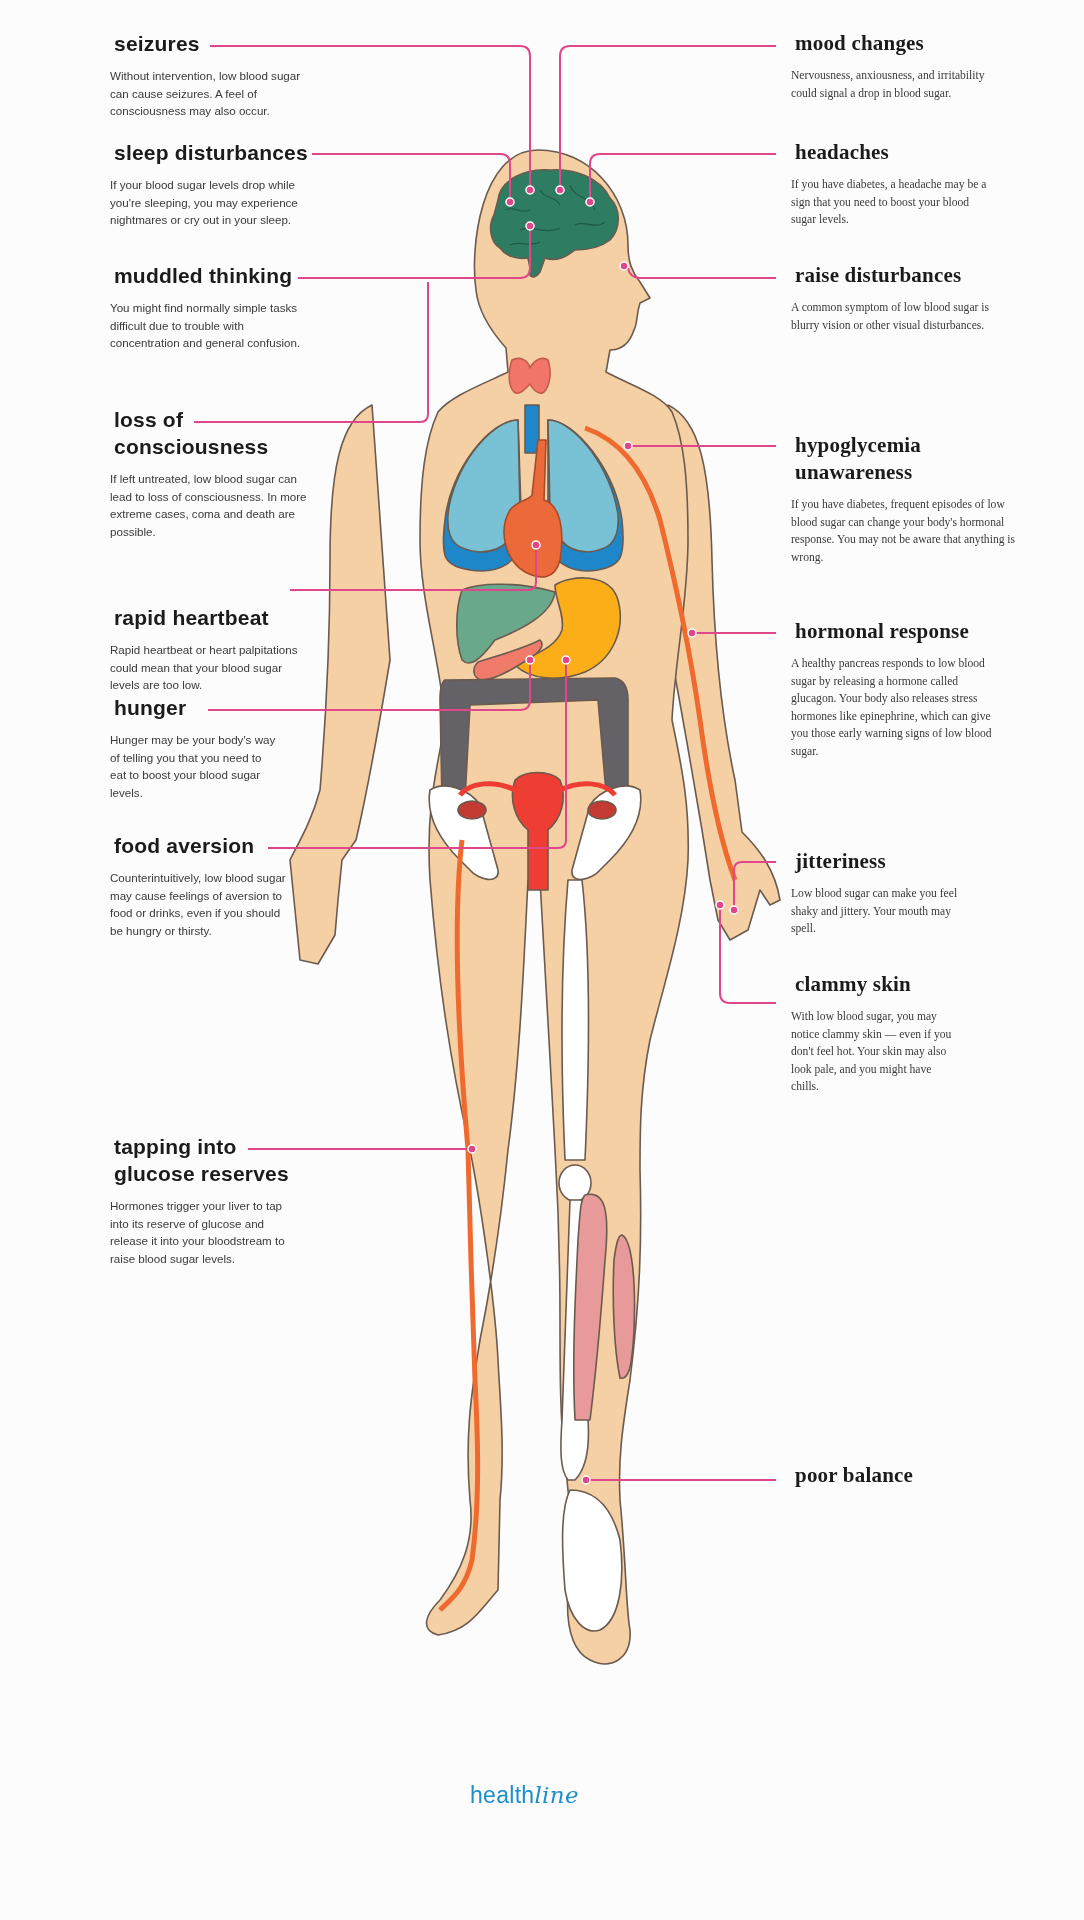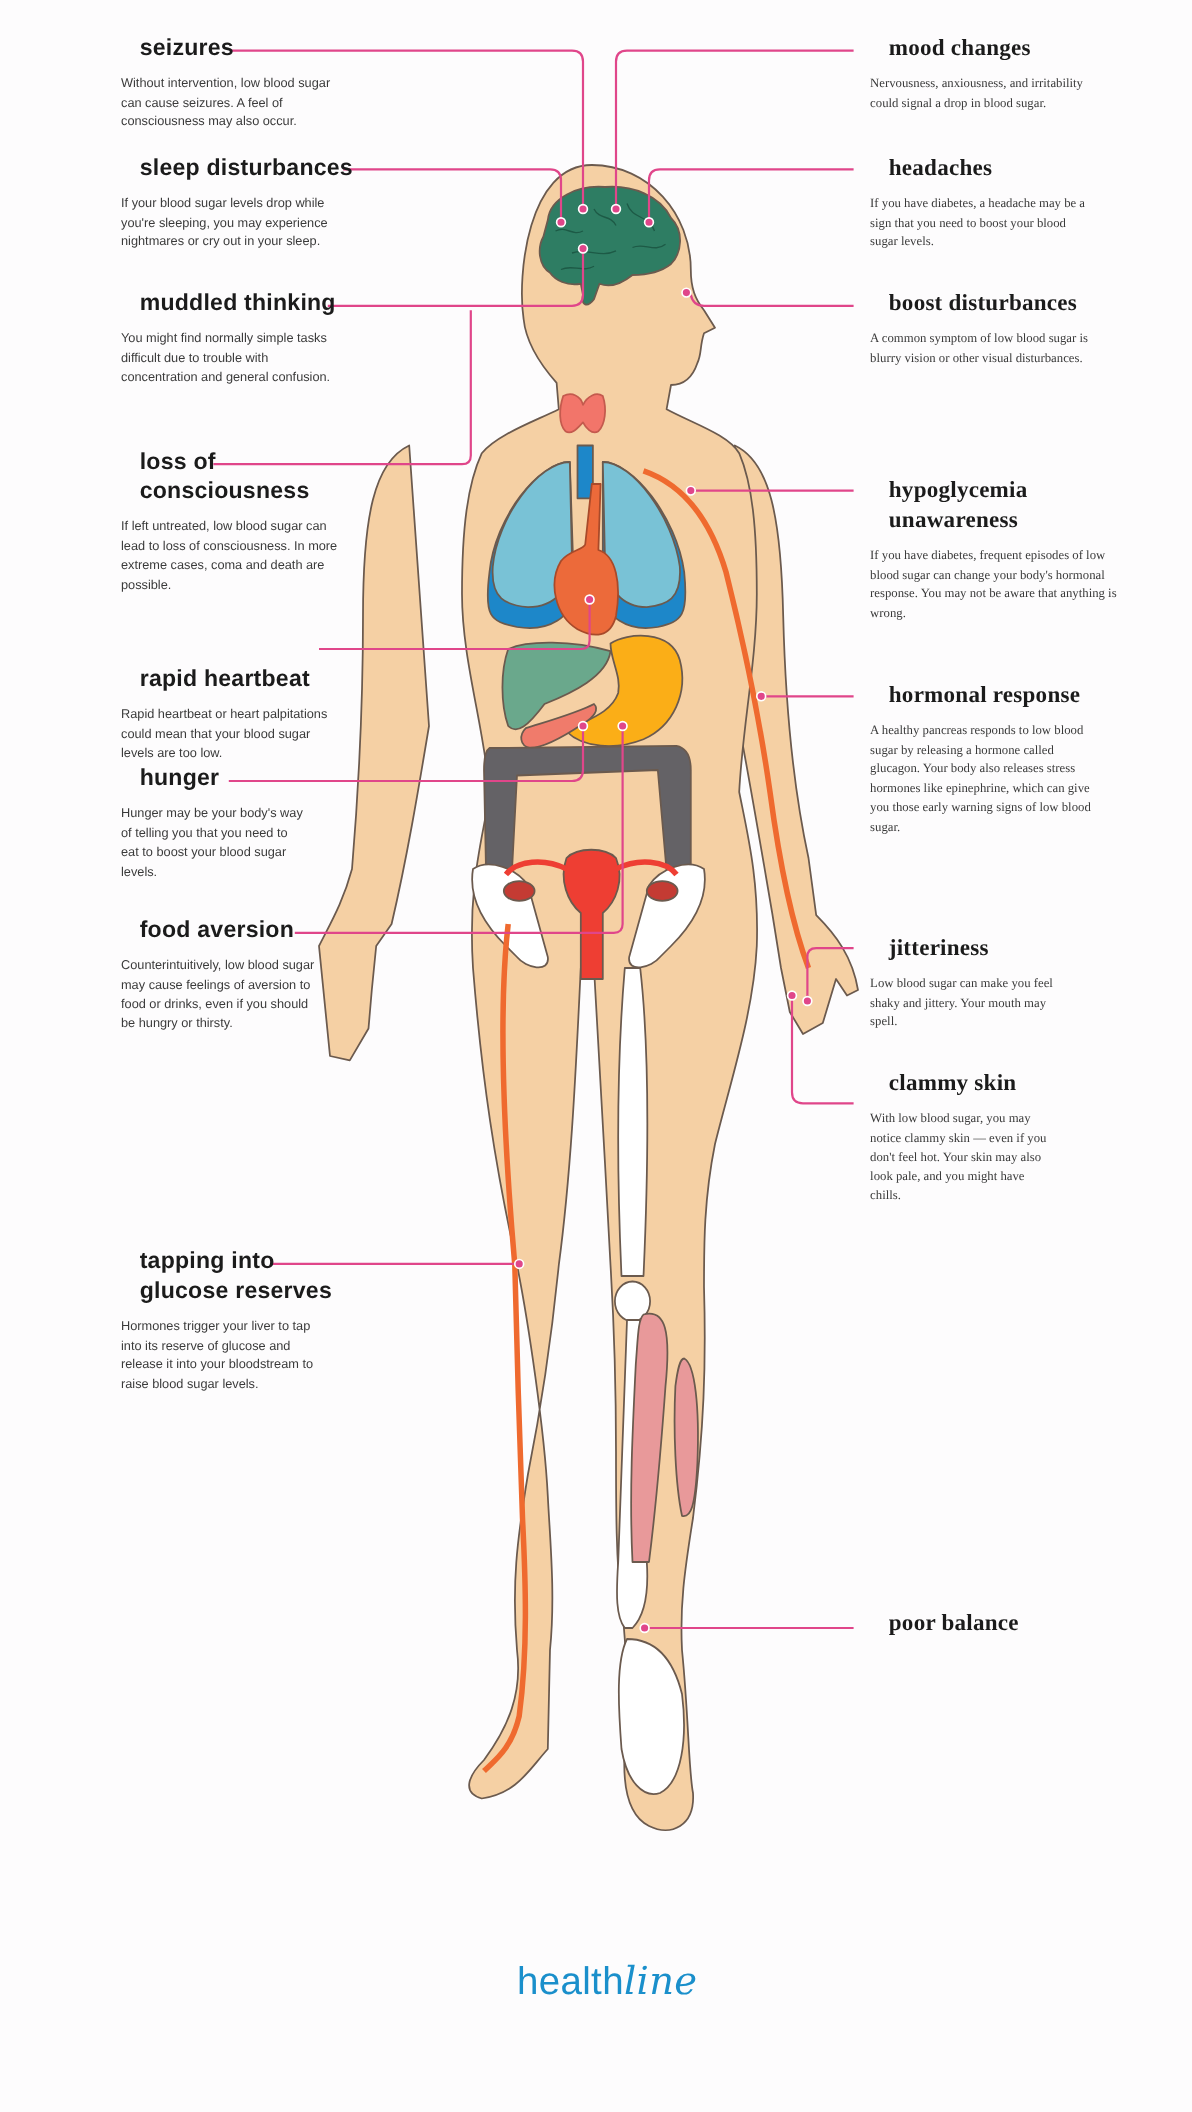--- a/index.html
+++ b/index.html
@@ -1,23 +1,23 @@
 <!DOCTYPE html>
 <html><head>
 <meta charset="utf-8">
 <style>
   html, body { margin: 0; padding: 0; background: #fdfcfd; }
   body { width: 1084px; height: 1920px; position: relative; overflow: hidden; font-family: "Liberation Sans", "DejaVu Sans", sans-serif; }
   .figure { position: absolute; left: 0; top: 0; width: 1084px; height: 1920px; }
   .callout { position: absolute; color: #222; }
-  .callout h2 { margin: 0 0 10px 17px; font-size: 21px; font-weight: 700; letter-spacing: 0.2px; line-height: 27px; color: #1b1b1b; }
+  .callout h2 { margin: 0 0 10px 4px; font-size: 21px; font-weight: 700; letter-spacing: 0.2px; line-height: 27px; color: #1b1b1b; }
   .callout p { margin: 0; font-size: 11.6px; line-height: 17.6px; color: #3a3a3a; }
   .left { left: 110px; }
   .right { left: 791px; font-family: Liberation Serif, serif; }
-  .logo { position: absolute; left: 470px; top: 1782px; font-size: 35px; color: #1a8fcb; letter-spacing: 0.3px; font-family: "Liberation Sans", "DejaVu Sans", sans-serif; }
+  .logo { position: absolute; left: 470px; top: 1782px; font-size: 23px; color: #1a8fcb; letter-spacing: 0.3px; font-family: "Liberation Sans", "DejaVu Sans", sans-serif; }
   .logo .script { font-family: "DejaVu Serif", serif; font-style: italic; }
 </style>
 </head>
 <body>
 
 <svg class="figure" viewBox="0 0 1084 1920" xmlns="http://www.w3.org/2000/svg">
   <g stroke="#6b5a4e" stroke-width="1.6" stroke-linejoin="round">
 
     <path fill="#f5d0a4" d="M372 405 C340 420 330 470 330 560 C330 640 325 730 320 790 C312 820 300 840 290 860 L300 960 L318 964 L335 935 L338 900 L342 860 L356 840 C370 780 380 720 390 660 Z"></path>
 
@@ -150,21 +150,21 @@
 
 <div class="callout right" style="top:30px;width:200px">
   <h2>mood changes</h2>
   <p>Nervousness, anxiousness, and irritability could signal a drop in blood sugar.</p>
 </div>
 <div class="callout right" style="top:139px;width:200px">
   <h2>headaches</h2>
   <p>If you have diabetes, a headache may be a sign that you need to boost your blood sugar levels.</p>
 </div>
 <div class="callout right" style="top:262px;width:210px">
-  <h2>boost disturbances</h2>
+  <h2>raise disturbances</h2>
   <p>A common symptom of low blood sugar is blurry vision or other visual disturbances.</p>
 </div>
 <div class="callout right" style="top:432px;width:235px">
   <h2 style="width:160px">hypoglycemia unawareness</h2>
   <p>If you have diabetes, frequent episodes of low blood sugar can change your body's hormonal response. You may not be aware that anything is wrong.</p>
 </div>
 <div class="callout right" style="top:618px;width:210px">
   <h2>hormonal response</h2>
   <p>A healthy pancreas responds to low blood sugar by releasing a hormone called glucagon. Your body also releases stress hormones like epinephrine, which can give you those early warning signs of low blood sugar.</p>
 </div>

